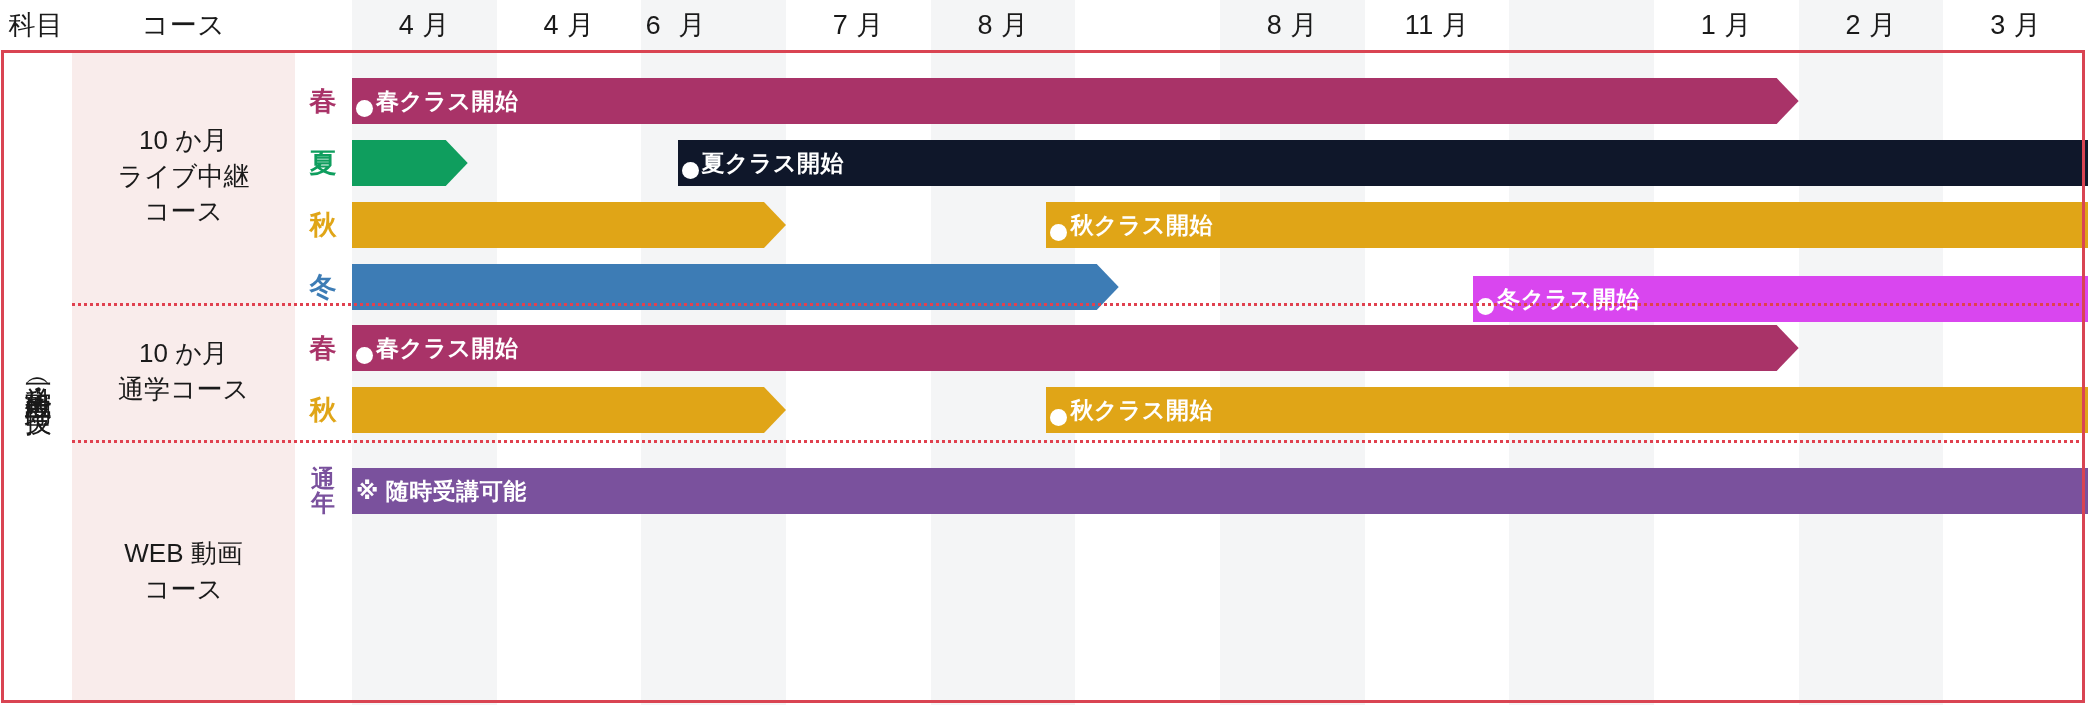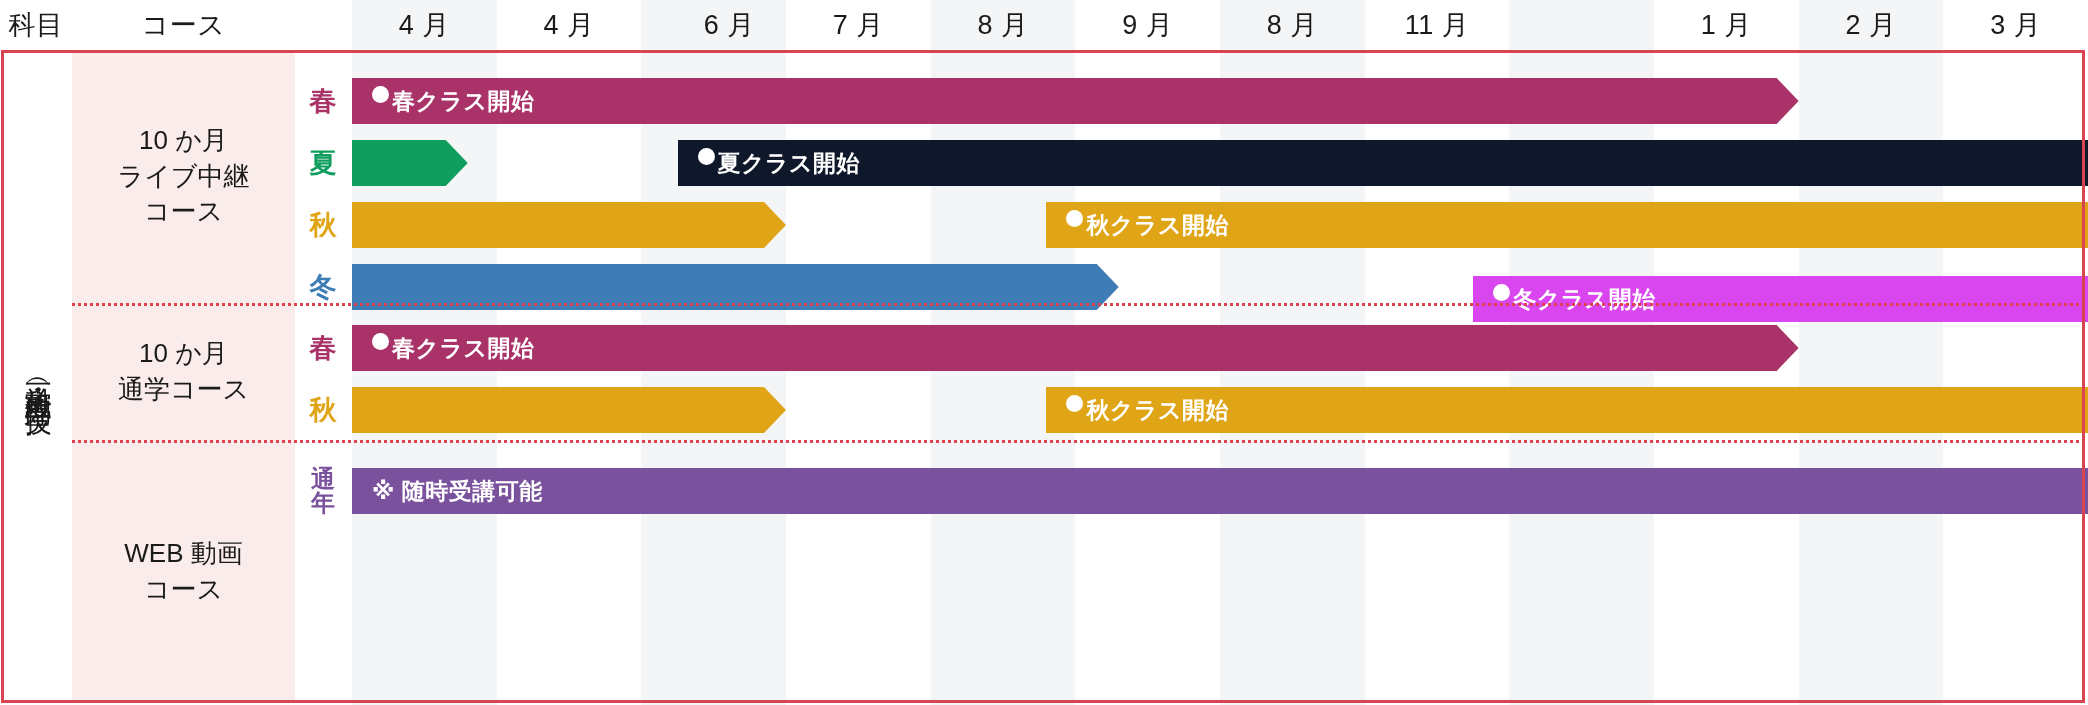--- a/index.html
+++ b/index.html
@@ -40,41 +40,40 @@
                justify-content:center;text-align:center;font-size:26px;line-height:1.38;color:#1a1a1a;}
   .course-name span{display:block;}
 
   .dotted-sep{position:absolute;left:72px;width:2013px;height:0;
               border-top:3px dotted #e0414f;z-index:30;}
   .season-lbl{position:absolute;left:300px;width:46px;height:46px;display:flex;align-items:center;
               justify-content:center;font-size:27px;font-weight:700;line-height:1.0;}
   .season-lbl.stacked{flex-direction:column;font-size:24px;line-height:1.02;}
 
   .bar{position:absolute;height:46px;display:flex;align-items:center;z-index:12;}
-  .bar .txt{font-size:23px;color:#fff;font-weight:700;white-space:nowrap;padding-left:20px;
-            letter-spacing:.5px;display:flex;align-items:flex-start;}
+  .bar .txt{font-size:23px;color:#fff;font-weight:700;white-space:nowrap;padding-left:4px;
+            letter-spacing:.5px;display:flex;align-items:flex-end;}
   .bar .dot{display:inline-block;width:17px;height:17px;border-radius:50%;background:#fff;
             margin-right:3px;flex:0 0 auto;}
   .bar.arrow{clip-path:polygon(0 0, calc(100% - 22px) 0, 100% 50%, calc(100% - 22px) 100%, 0 100%);}
 </style>
 </head>
 <body>
 
 <div id="page">
 
   <div id="header">
       <div class="hdr-shade" style="left: 352px; width: 144.667px;"></div>
       <div class="hdr-cell" style="left: 352px; width: 144.667px;">4 月</div>
       <div class="hdr-cell" style="left: 496.667px; width: 144.667px;">4 月</div>
       <div class="hdr-shade" style="left: 641.333px; width: 144.667px;"></div>
-      <div class="hdr-cell" style="left: 657px; width: 144.667px;">6 月</div>
+      <div class="hdr-cell" style="left: 603px; width: 144.667px; font-family: Liberation Mono, monospace;">6 月</div>
       <div class="hdr-cell" style="left: 786px; width: 144.667px;">7 月</div>
       <div class="hdr-shade" style="left: 930.667px; width: 144.667px;"></div>
       <div class="hdr-cell" style="left: 930.667px; width: 144.667px;">8 月</div>
-      <div class="hdr-cell" style="left: 1075.33px; width: 144.667px;">9 月</div>
       <div class="hdr-shade" style="left: 1220px; width: 144.667px;"></div>
       <div class="hdr-cell" style="left: 1220px; width: 144.667px;">8 月</div>
       <div class="hdr-cell" style="left: 1364.67px; width: 144.667px;">11 月</div>
       <div class="hdr-shade" style="left: 1509.33px; width: 144.667px;"></div>
       <div class="hdr-cell" style="left: 1654px; width: 144.667px;">1 月</div>
       <div class="hdr-shade" style="left: 1798.67px; width: 144.667px;"></div>
       <div class="hdr-cell" style="left: 1798.67px; width: 144.667px;">2 月</div>
       <div class="hdr-cell" style="left: 1943.33px; width: 144.667px;">3 月</div>
       <div class="hdr-cell" style="left: 0px; width: 72px; font-family: Liberation Mono, monospace;">科目</div>
       <div class="hdr-cell" style="left: 72px; width: 223px;">コース</div>

